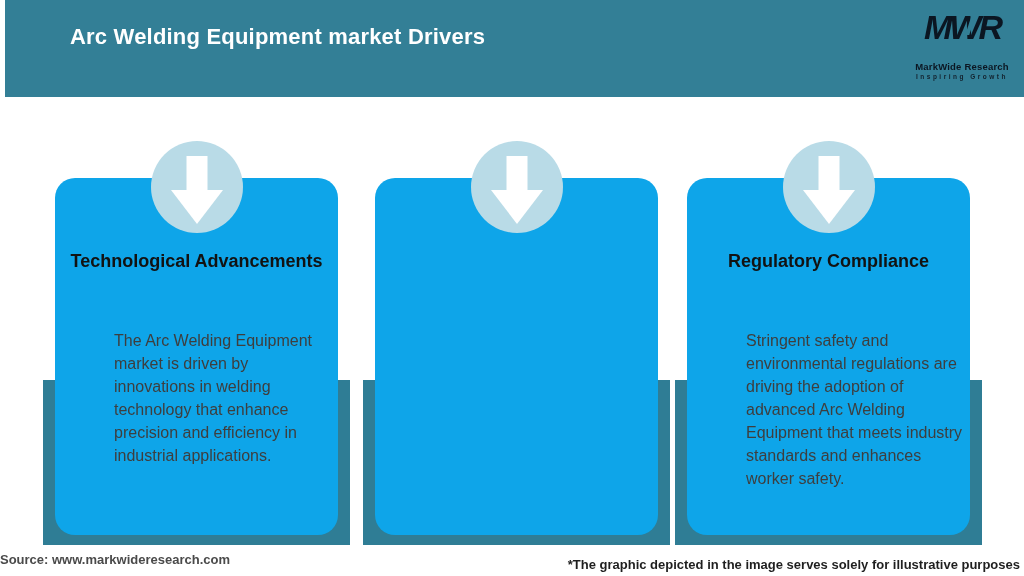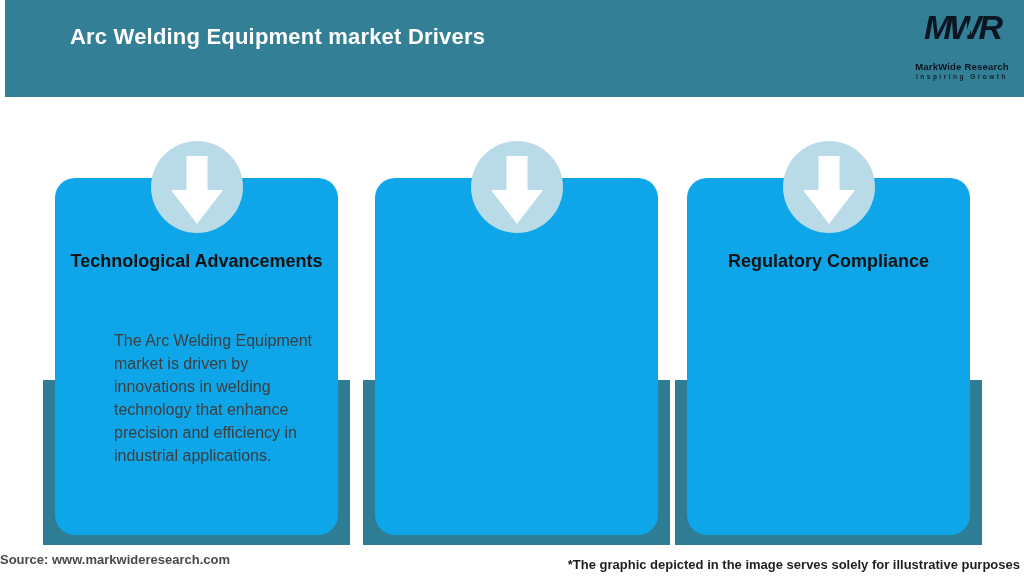--- a/index.html
+++ b/index.html
@@ -184,20 +184,21 @@
         <rect x="15.5" y="0" width="21" height="36" fill="#ffffff"></rect>
         <polygon points="0,34 52,34 26,68" fill="#ffffff"></polygon>
       </svg>
     </div>
   </section>
 
   <section class="card-group g3">
     <div class="card-backing"></div>
     <div class="driver-card">
       <h2 class="card-title">Regulatory Compliance</h2>
+      <p class="card-body">Stringent safety and environmental regulations are driving the adoption of advanced Arc Welding Equipment that meets industry standards and enhances worker safety.</p>
     </div>
     <div class="arrow-circle">
       <svg width="52" height="68" viewBox="0 0 52 68" xmlns="http://www.w3.org/2000/svg">
         <rect x="15.5" y="0" width="21" height="36" fill="#ffffff"></rect>
         <polygon points="0,34 52,34 26,68" fill="#ffffff"></polygon>
       </svg>
     </div>
   </section>
 
   <footer>

